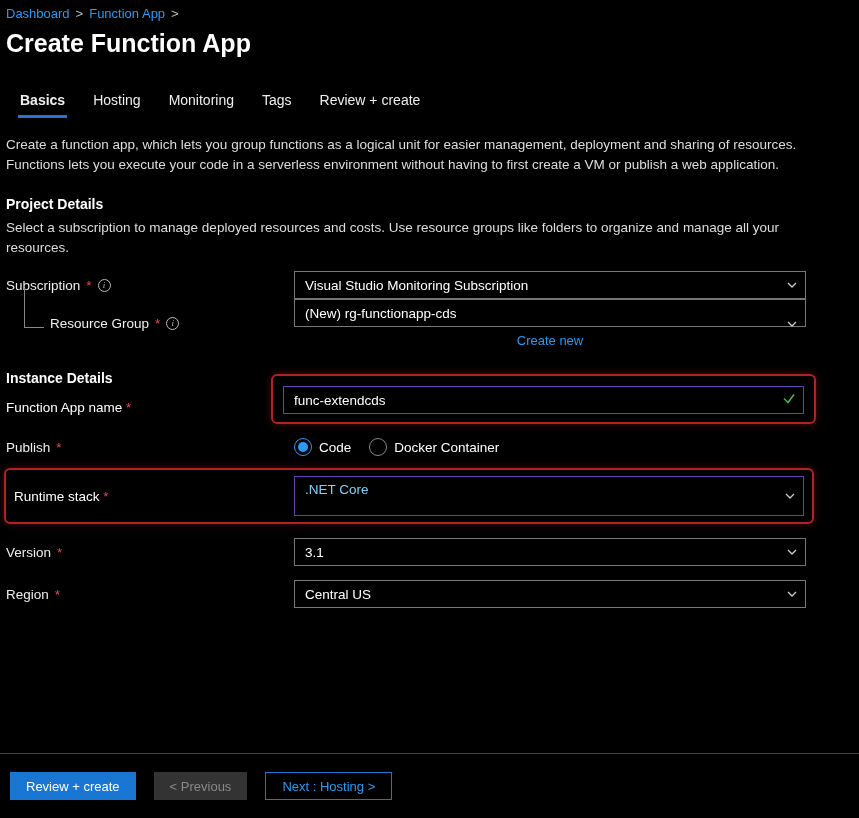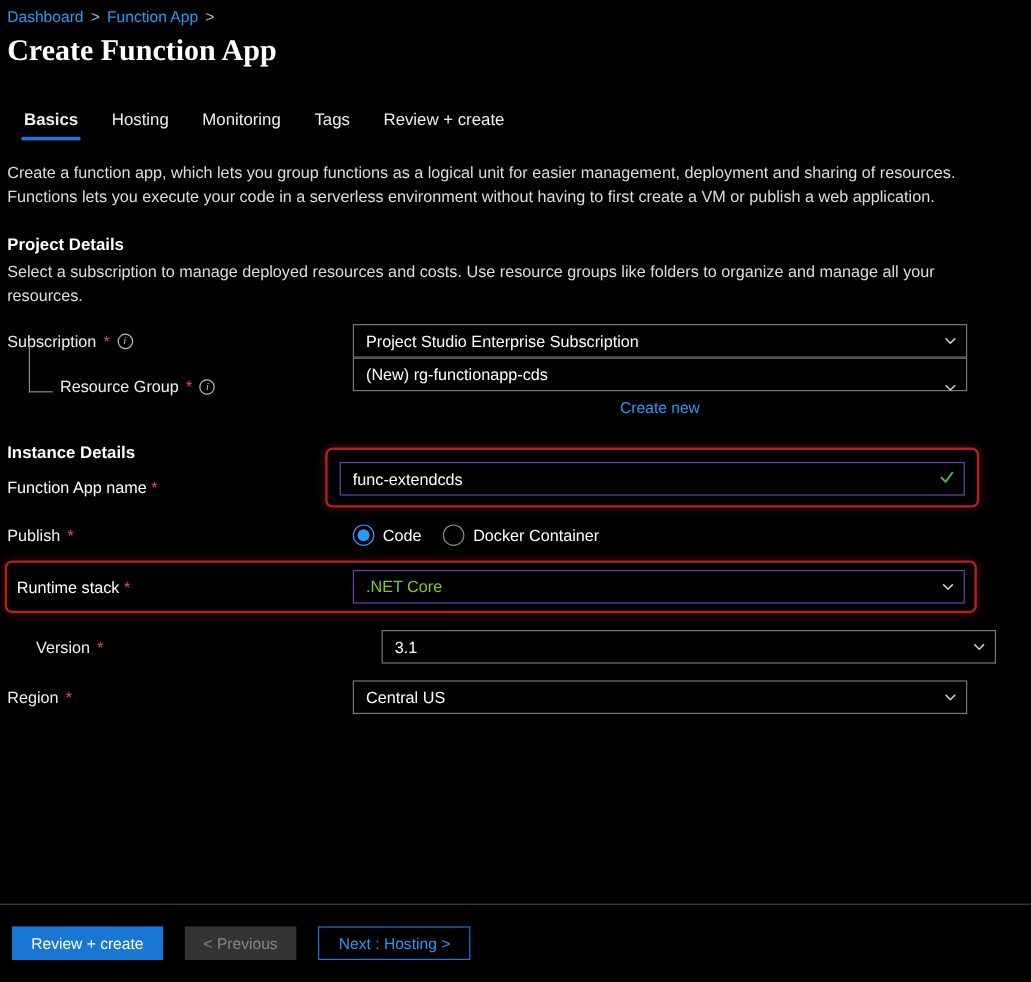--- a/index.html
+++ b/index.html
@@ -23,21 +23,20 @@
     gap: 6px;
     padding: 6px 6px 0 6px;
     font-size: 13px;
   }
   .breadcrumb a { color: #2899f5; text-decoration: none; cursor: pointer; }
   .breadcrumb .sep { color: #bbb; }
   .page-title {
     font-size: 25px;
     font-weight: 600;
     padding: 8px 6px 0 6px;
-    font-family: Liberation Serif, serif;
   }
   .tabs {
     display: flex;
     gap: 24px;
     padding: 28px 6px 0 18px;
     border-bottom: 1px solid transparent;
     margin-bottom: 8px;
   }
   .tab {
     padding: 6px 2px 10px 2px;
@@ -205,22 +204,22 @@
     margin-left: -2px;
     width: 810px;
   }
   .runtime-row-wrap .highlight-box { padding: 6px 8px; }
   .runtime-row { display: flex; align-items: center; }
   .runtime-label { width: 280px; font-size: 13.5px; }
   .runtime-select {
     flex: 1;
     border: 1px solid #6a3eb5;
     background: #000;
-    color: #84cc16;
-    height: 28px;
+    color: #7dd3fc;
+    height: 40px;
     padding: 5px 30px 5px 10px;
     font-size: 13.5px;
     position: relative;
     cursor: pointer;
   }
   .footer-bar {
     position: absolute;
     bottom: 0; left: 0; right: 0;
     border-top: 1px solid #444;
     padding: 18px 10px;
@@ -273,21 +272,21 @@
   <p class="section-desc">Select a subscription to manage deployed resources and costs. Use resource groups like folders to organize and manage all your resources.</p>
 
   <div class="form-row">
     <div class="form-label">
       <span>Subscription</span>
       <span class="req">*</span>
       <span class="info-icon">i</span>
     </div>
     <div class="form-control">
       <div class="select">
-        <span>Project Studio Enterprise Subscription</span>
+        <span>Visual Studio Monitoring Subscription</span>
       </div>
       <span class="chevron">
         <svg width="12" height="12" viewBox="0 0 12 12">
             <path d="M2 4 L6 8 L10 4" stroke="#ccc" stroke-width="1.3" fill="none"></path>
           </svg>
       </span>
     </div>
   </div>
 
   <div class="form-row" style="margin-top:0;">
@@ -369,21 +368,21 @@
           <span class="chevron">
             <svg width="12" height="12" viewBox="0 0 12 12">
                 <path d="M2 4 L6 8 L10 4" stroke="#ccc" stroke-width="1.3" fill="none"></path>
               </svg>
           </span>
         </div>
       </div>
     </div>
   </div>
 
-  <div class="form-row" style="margin-top:14px;margin-left:24px;">
+  <div class="form-row" style="margin-top:14px;">
     <div class="form-label">
       <span>Version</span>
       <span class="req">*</span>
     </div>
     <div class="form-control">
       <div class="select">
         <span>3.1</span>
       </div>
       <span class="chevron">
         <svg width="12" height="12" viewBox="0 0 12 12">

